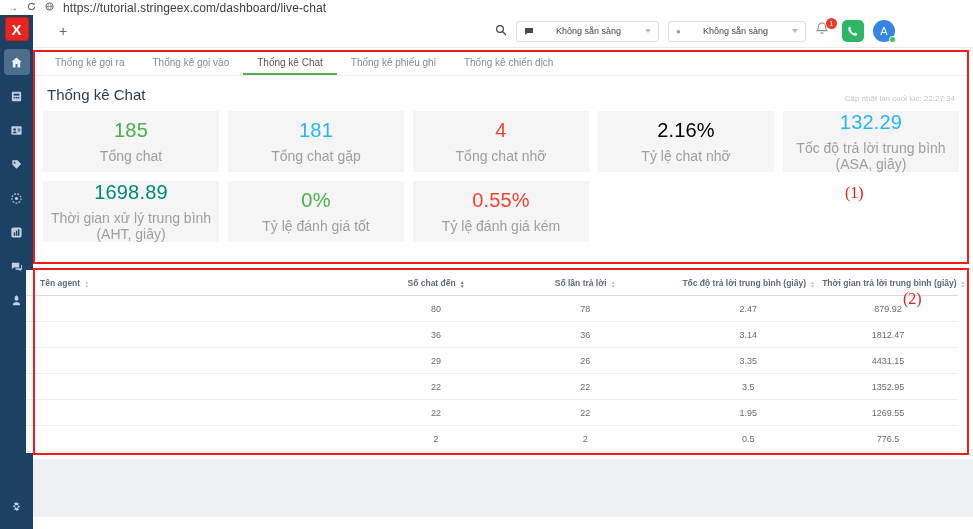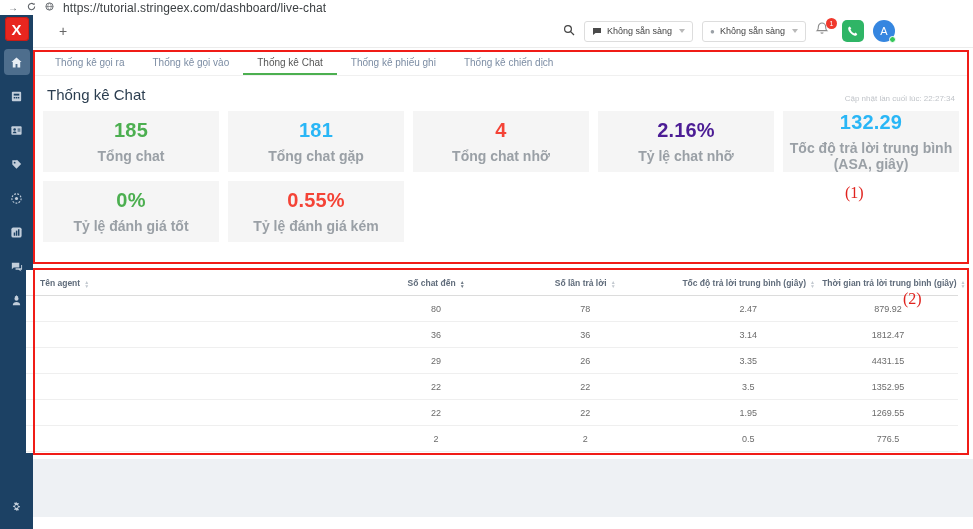--- a/index.html
+++ b/index.html
@@ -24,21 +24,21 @@
   .side-item.active { background:#4e6e8d; }
   .side-item svg { display:block; }
   .side-spacer { flex:1; }
   .side-item.bottom { margin-bottom:10px; }
 
   
   .app-header { position:absolute; top:15px; left:33px; width:940px; height:33px; background:#fff;
     border-bottom:1px solid #ececec; display:flex; align-items:center; }
   .new-tab { margin-left:26px; font-size:14px; color:#666; }
   .header-right { margin-left:auto; display:flex; align-items:center; gap:9px; padding-right:78px; }
-  .status-select { display:flex; align-items:center; gap:5px; border:1px solid #ddd; border-radius:3px;
+  .status-select { display:flex; align-items:center; gap:22px; border:1px solid #ddd; border-radius:3px;
     height:21px; padding:0 7px; font-size:9px; color:#444; background:#fff; }
   .chev { width:0; height:0; border-left:3.5px solid transparent; border-right:3.5px solid transparent;
     border-top:4px solid #b9b9b9; margin-left:2px; }
   .dot-status { color:#9aa0a6; font-size:8px; }
   .bell-wrap { position:relative; width:18px; height:20px; }
   .badge { position:absolute; top:-3px; right:-4px; min-width:11px; height:11px; border-radius:6px;
     background:#f0382c; color:#fff; font-size:7px; display:flex; align-items:center; justify-content:center; padding:0 2px; }
   .phone-btn { width:22px; height:22px; border-radius:5px; background:#2fb566; color:#fff; font-size:12px;
     display:flex; align-items:center; justify-content:center; }
   .avatar { position:relative; width:22px; height:22px; border-radius:50%; background:#3586e0; color:#fff;
@@ -55,21 +55,21 @@
   
   .stats-panel { position:absolute; left:35px; top:52px; width:932px; height:210px; background:#fff; }
   .tabs-row { height:24px; display:flex; align-items:stretch; border-bottom:1px solid #f0f0f0; padding-left:6px; }
   .tab { display:flex; align-items:center; padding:0 14px; font-size:10px; color:#7b8ca3; border-bottom:2px solid transparent; }
   .tab.active { color:#555; border-bottom-color:#4caf50; }
   .date-box { position:absolute; right:4px; top:1px; height:21px; border:1px solid #d9d9d9; border-radius:3px;
     background:#fff; display:flex; align-items:center; gap:5px; padding:0 8px; font-size:9px; color:#333; font-weight:bold; }
   .page-title-row { display:flex; align-items:flex-end; padding:10px 12px 8px 12px; }
   .page-title { font-size:15px; color:#2c3e50; }
   .last-updated { margin-left:auto; font-size:8px; color:#c0c4c9; }
-  .cards-grid { display:grid; grid-template-columns:repeat(5,1fr); gap:9px; margin:0 8px;font-weight:bold; }
+  .cards-grid { display:grid; grid-template-columns:repeat(5,1fr); gap:9px; margin:0 8px; }
   .cards-grid.second { margin-top:9px; }
   .stat-card { background:#f5f5f5; height:61px; display:flex; flex-direction:column; align-items:center; justify-content:center; gap:6px; }
   .stat-value { font-size:20px; letter-spacing:.2px; }
   .stat-label { font-size:14px; color:#9aa0a6; text-align:center; padding:0 4px; }
 
   
   .table-panel { position:absolute; left:26px; top:270px; width:932px; height:183px; background:#fff; }
   table { width:100%; border-collapse:collapse; table-layout:fixed; }
   col.c1{width:38%;} col.c2{width:12%;} col.c3{width:20%;} col.c4{width:15%;} col.c5{width:15%;}
   th { font-size:8.5px; color:#5f6b7a; font-weight:bold; text-align:center; padding:8px 4px 7px 4px;
@@ -236,30 +236,34 @@
       </div>
       <div class="stat-card">
         <div class="stat-value" style="color: rgb(41, 182, 246);">181</div>
         <div class="stat-label">Tổng chat gặp</div>
       </div>
       <div class="stat-card">
         <div class="stat-value" style="color: rgb(244, 67, 54);">4</div>
         <div class="stat-label">Tổng chat nhỡ</div>
       </div>
       <div class="stat-card">
-        <div class="stat-value" style="color: #4c1d95;">2.16%</div>
+        <div class="stat-value" style="color: #000000;">2.16%</div>
         <div class="stat-label">Tỷ lệ chat nhỡ</div>
       </div>
       <div class="stat-card">
         <div class="stat-value" style="color: rgb(41, 182, 246);">132.29</div>
         <div class="stat-label">Tốc độ trả lời trung bình (ASA, giây)</div>
       </div>
     </div>
 
     <div class="cards-grid second">
+      <div class="stat-card">
+        <div class="stat-value" style="color: rgb(0, 137, 123);">1698.89</div>
+        <div class="stat-label">Thời gian xử lý trung bình (AHT, giây)</div>
+      </div>
       <div class="stat-card">
         <div class="stat-value" style="color: rgb(76, 175, 80);">0%</div>
         <div class="stat-label">Tỷ lệ đánh giá tốt</div>
       </div>
       <div class="stat-card">
         <div class="stat-value" style="color: rgb(244, 67, 54);">0.55%</div>
         <div class="stat-label">Tỷ lệ đánh giá kém</div>
       </div>
     </div>
   </div>

